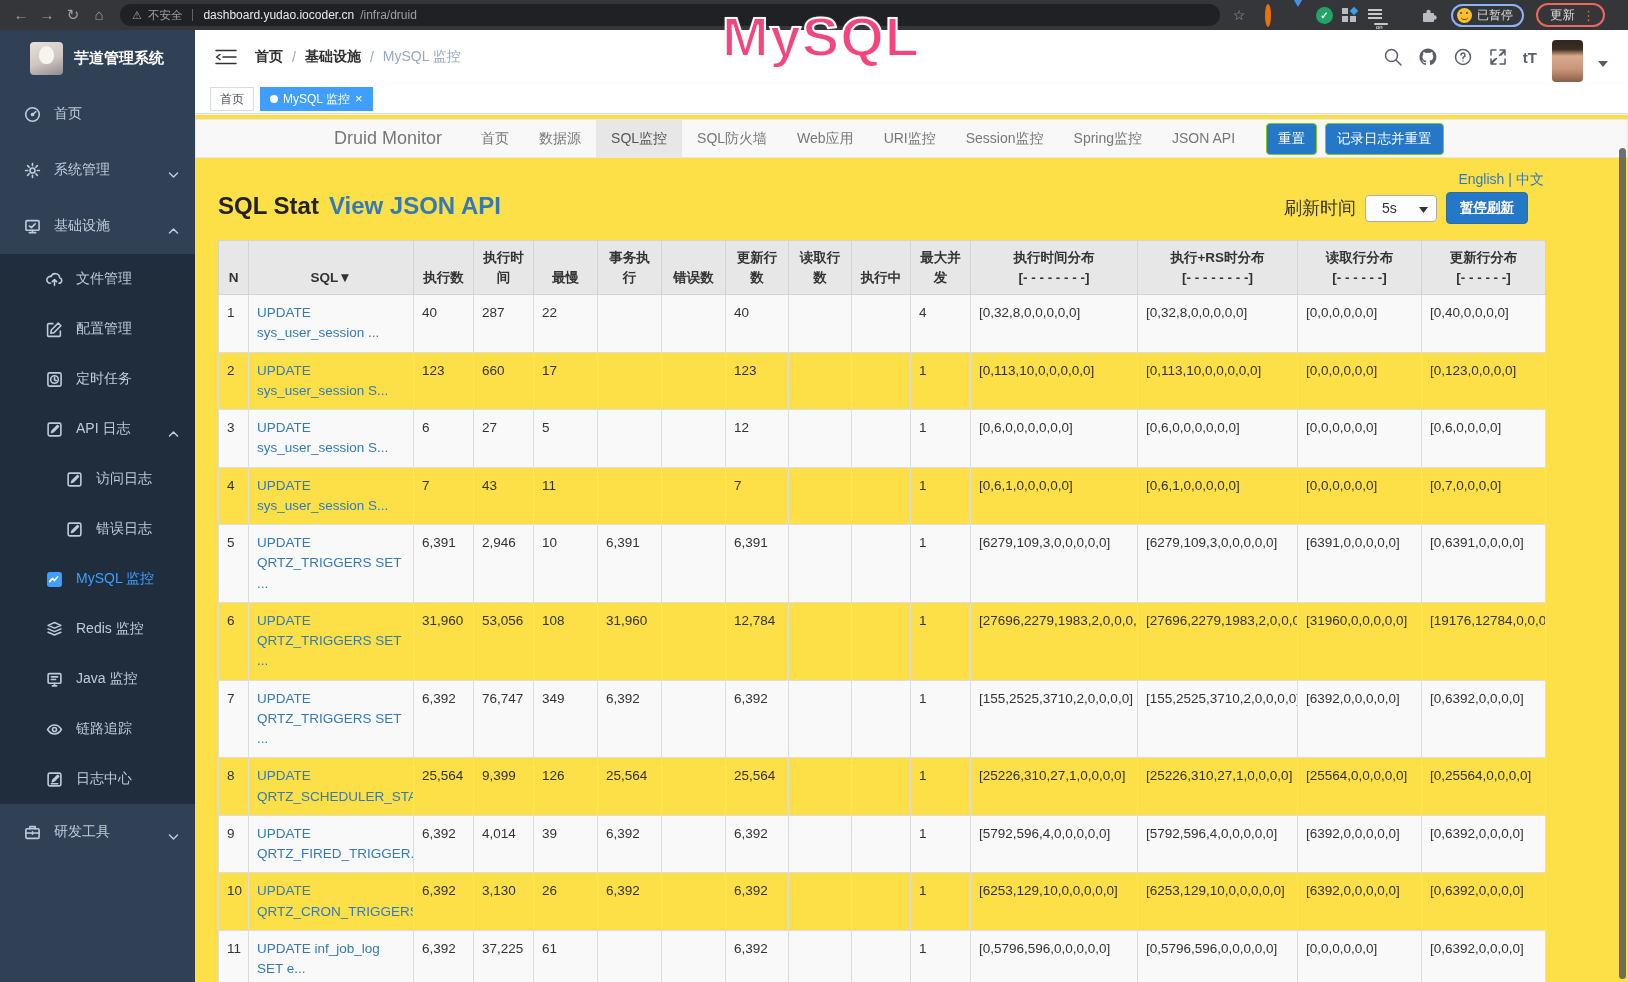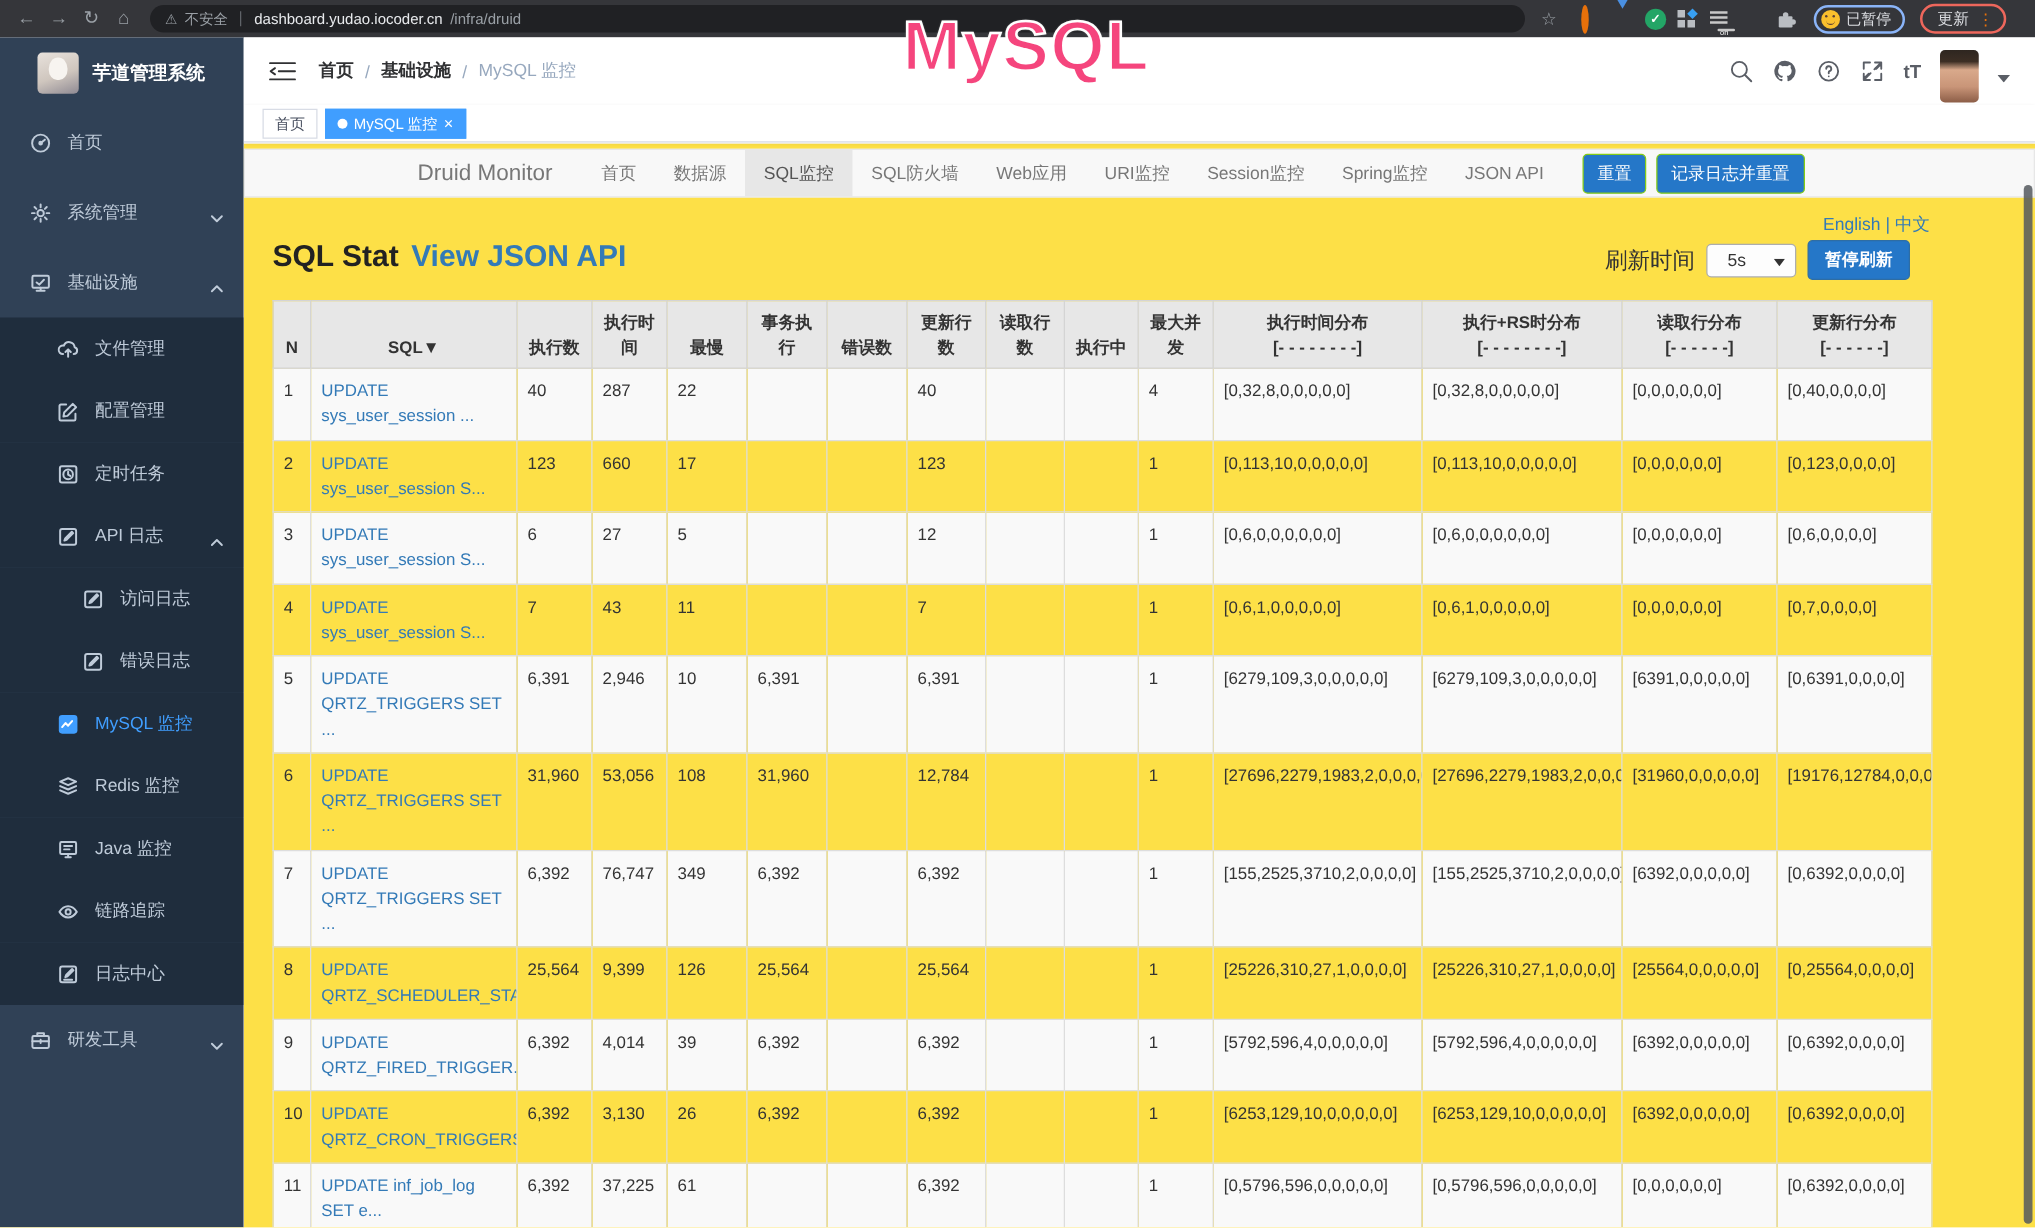--- a/index.html
+++ b/index.html
@@ -91,21 +91,21 @@
   .lang-link { color:#337ab7; text-decoration:none; cursor:pointer; }
   .lang-sep { color:#337ab7; margin:0 4px; }
 
   .title-row { display:flex; align-items:flex-start; padding:0 100px 0 23px; margin-top:3px; }
   .page-title { font-size:24px; font-weight:bold; color:#222; }
   .title-link { font-size:24px; font-weight:bold; color:#337ab7; text-decoration:none; margin-left:10px; cursor:pointer; }
   .refresh-box { margin-left:auto; display:flex; align-items:center; gap:9px; }
   .refresh-label { font-size:18px; color:#333; }
   .select { width:72px; height:27px; border:1px solid #adadad; border-radius:4px; background:#fdfdfd; display:flex; align-items:center; padding:0 8px 0 16px; font-size:14px; color:#333; cursor:pointer; }
   .select .sel-caret { margin-left:auto; }
-  .btn-pause { background:#2577c8; border:1px solid #2e6da4; color:#fff; border-radius:4px; padding:6px 13px; font-size:13.5px; font-weight:bold; cursor:pointer; font-family:inherit; }
+  .btn-pause { background:#2577c8; border:1px solid #2e6da4; color:#fff; border-radius:4px; padding:6px 13px; font-size:13.5px; font-weight:bold; cursor:pointer; font-family:inherit;text-decoration:underline; }
 
   
   table.stat { margin:16px 0 0 23px; border-collapse:collapse; table-layout:fixed; width:1327px; font-size:13.5px; color:#333; }
   .stat th { background:#e7e7e7; border:1px solid #d4d4d4; font-weight:bold; text-align:center; vertical-align:bottom; padding:7px 8px; height:50px; line-height:1.45; cursor:pointer; }
   .stat td { border:1px solid #ddd; padding:8px 8px; vertical-align:top; height:56px; line-height:1.5; overflow:hidden; }
   .stat tbody tr:nth-child(odd) { background:#f9f9f9; }
   .stat a.sql-a { color:#337ab7; text-decoration:none; cursor:pointer; }
   .histo-sub { font-weight:bold; }
 
   .v-scrollbar { position:absolute; right:2px; top:118px; bottom:3px; width:7px; background:#55595e; border-radius:4px; opacity:.85; cursor:pointer; }

